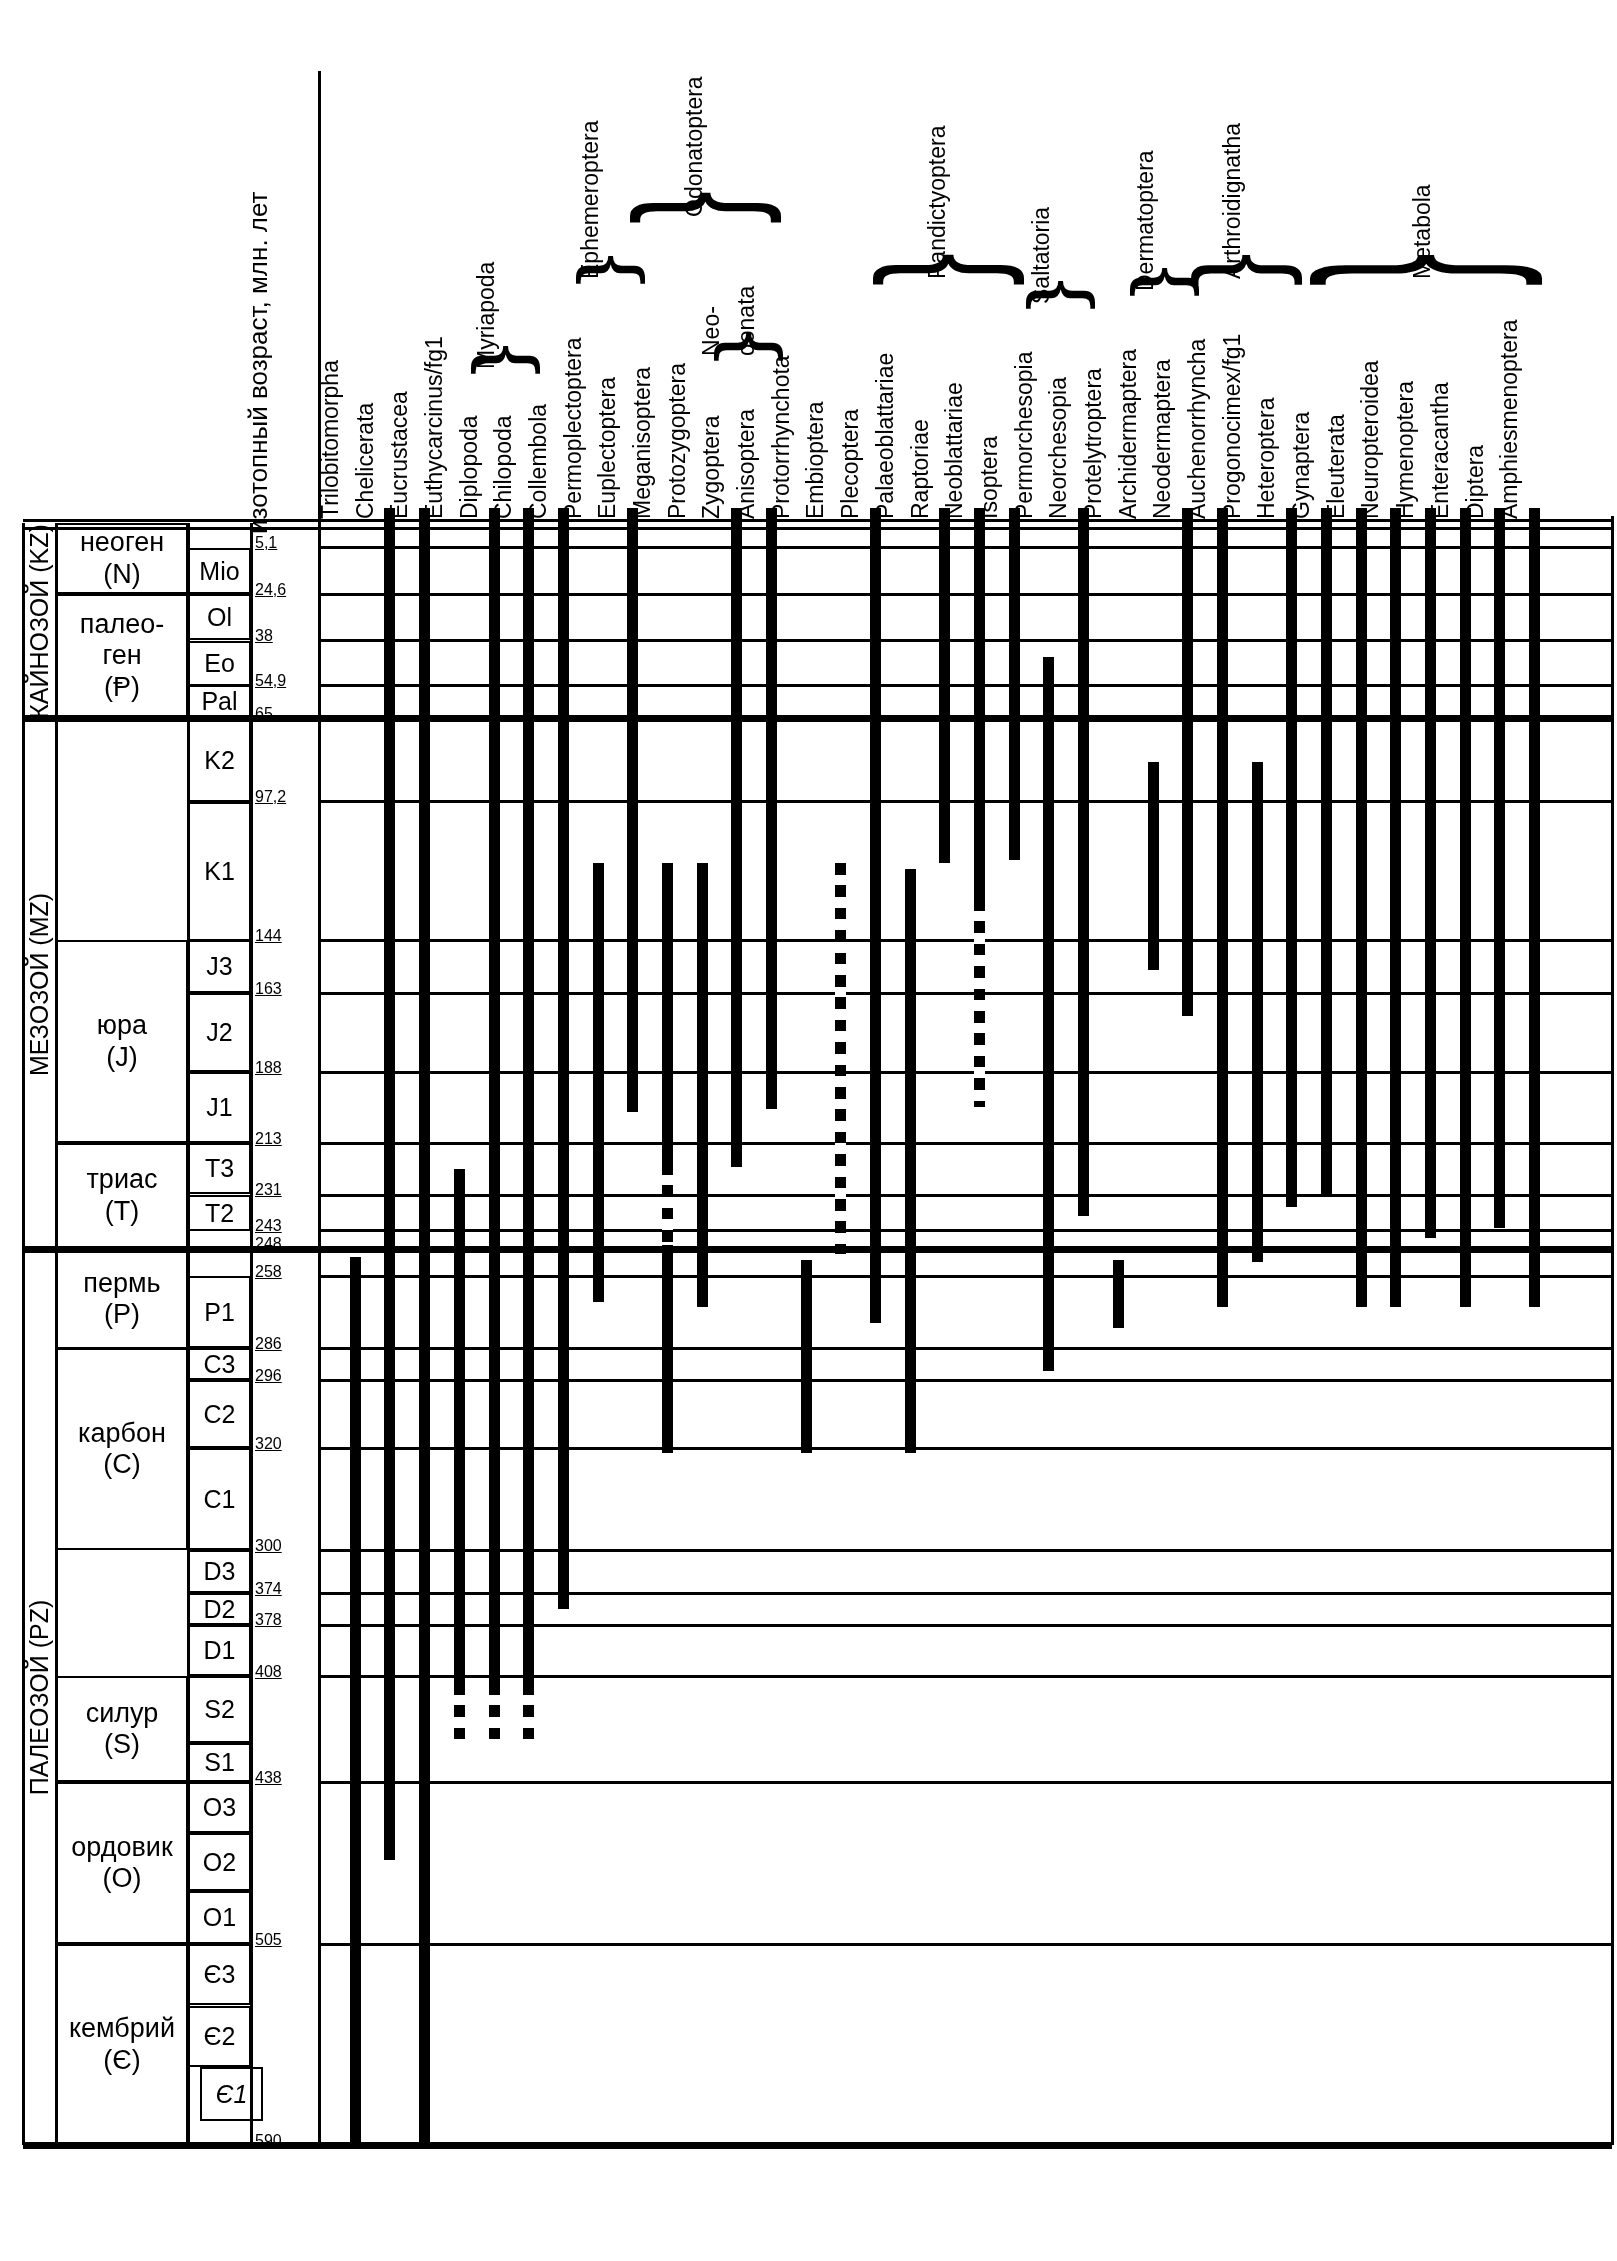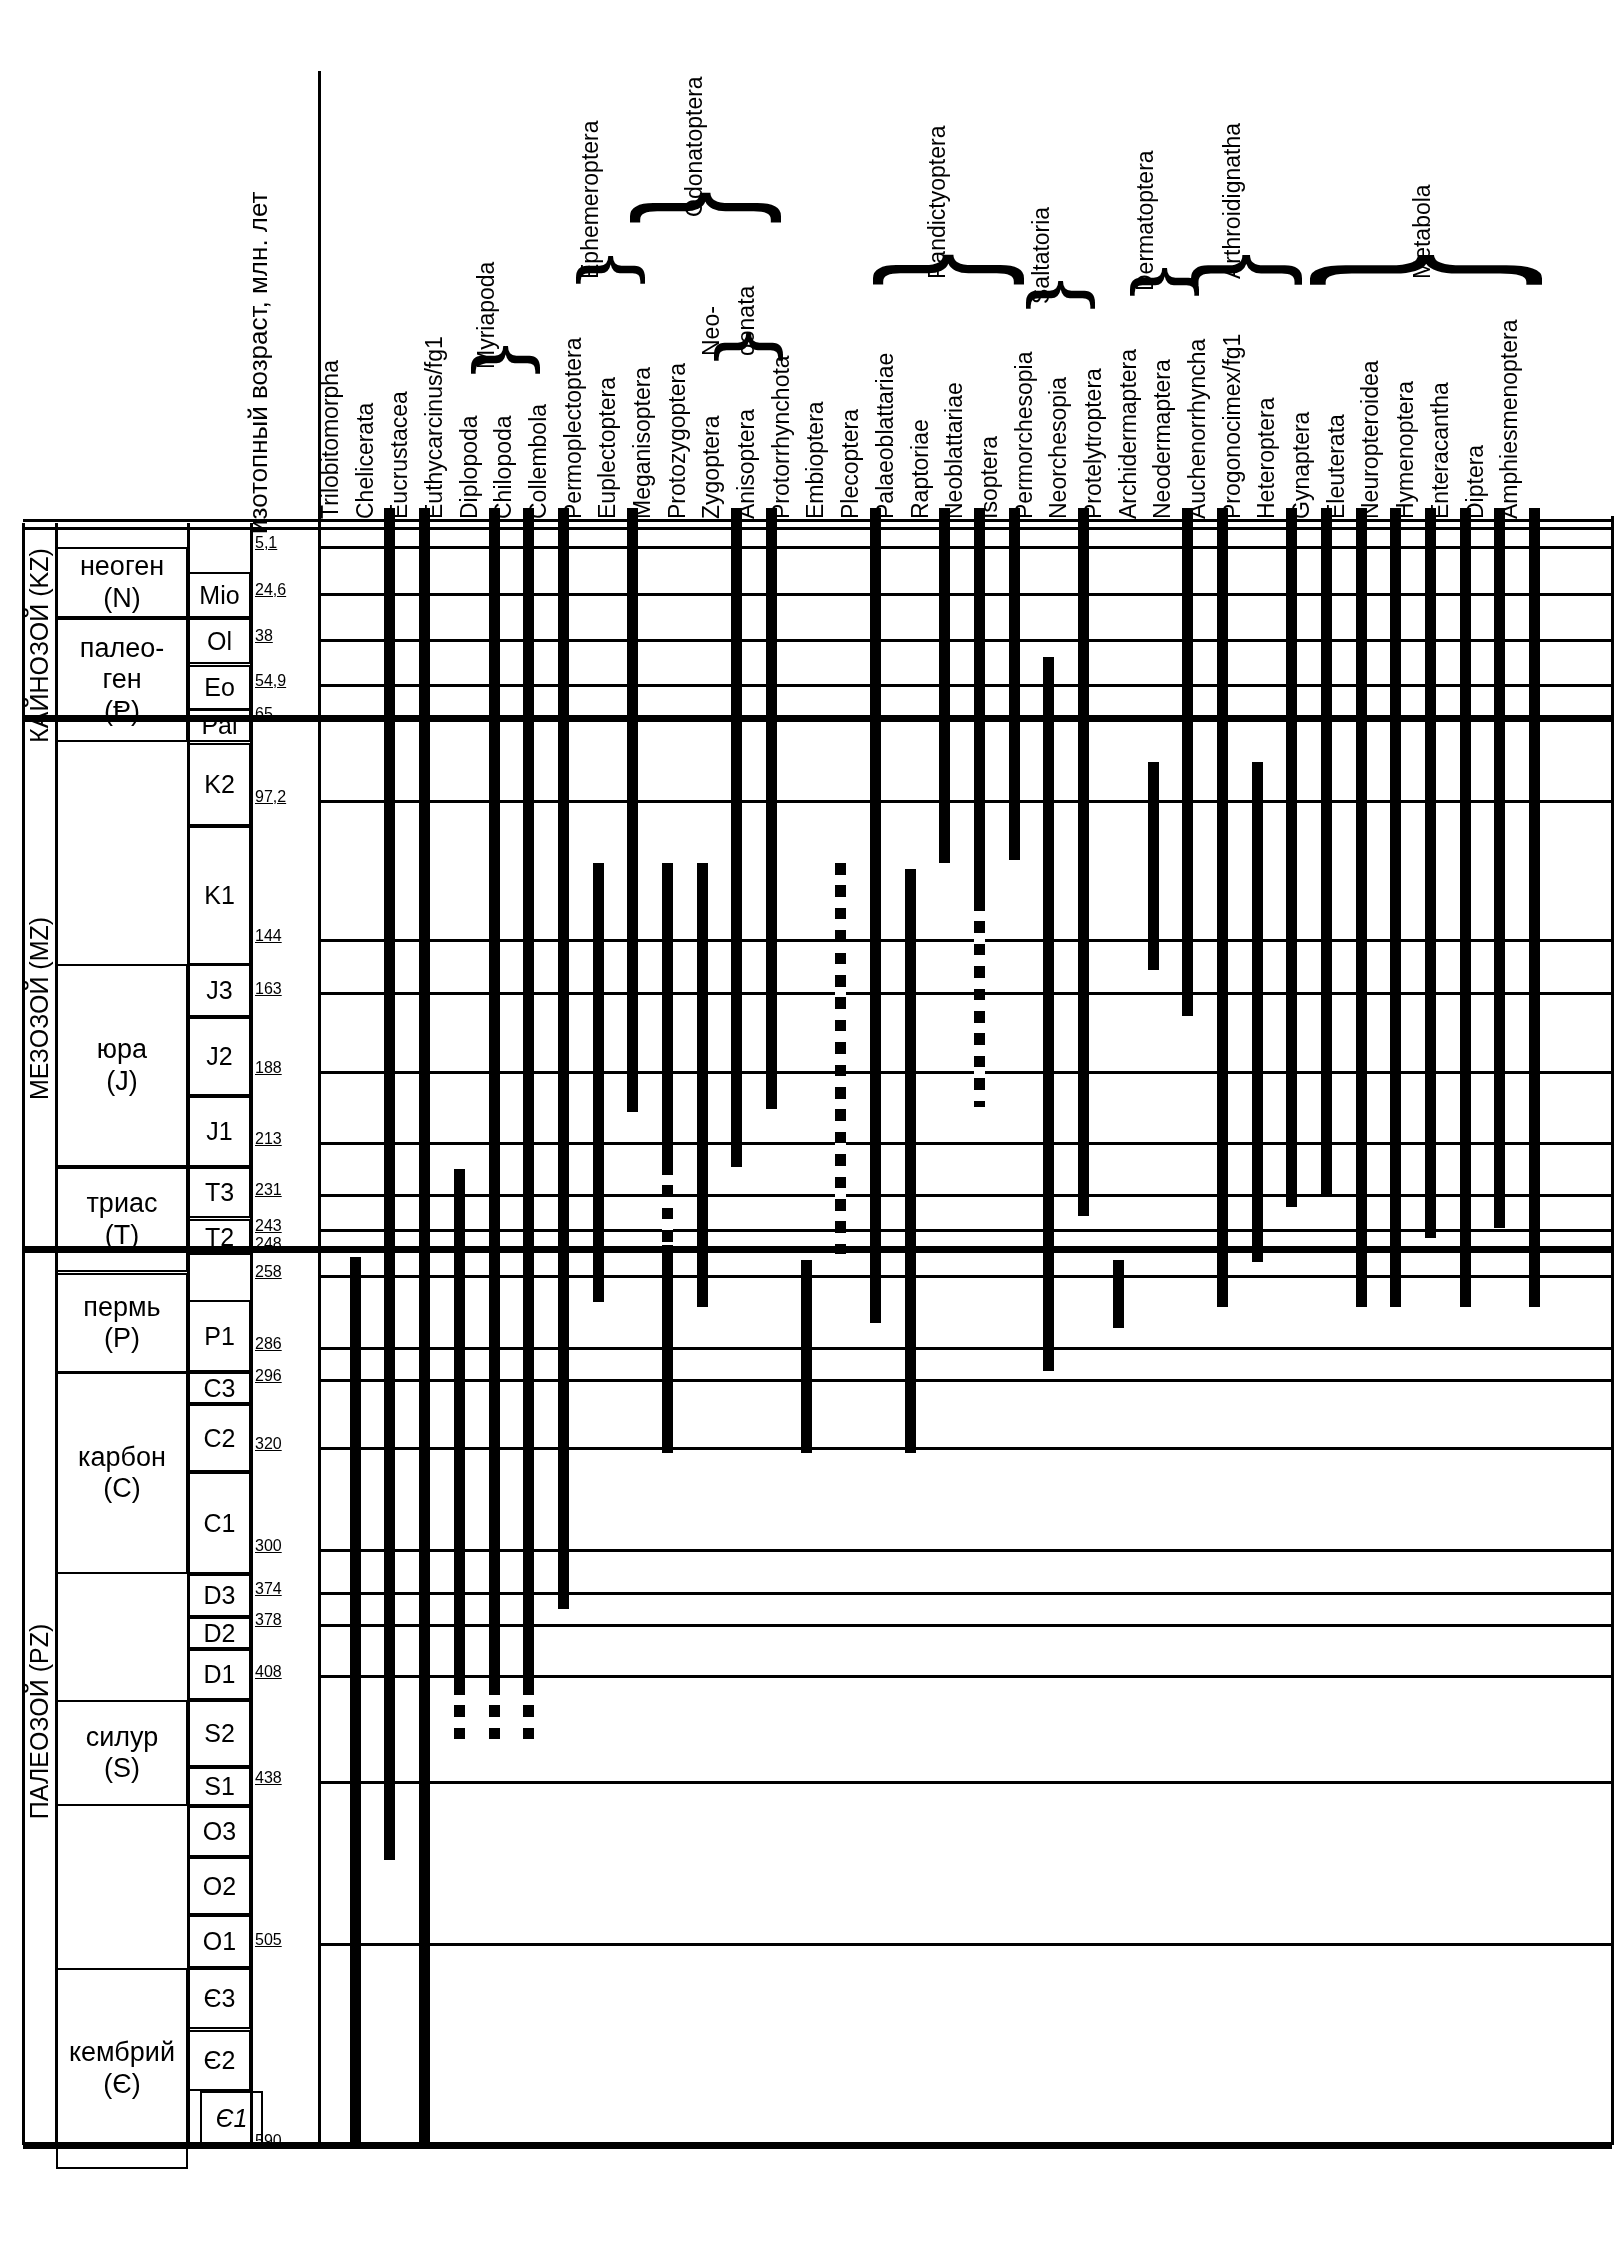--- a/index.html
+++ b/index.html
@@ -2,21 +2,21 @@
 <html style="font-size:13.3px"><head>
 <meta charset="utf-8">
 <style>
   html,body{margin:0;padding:0;background:#fff;}
   .stage{position:relative;width:1617px;height:2261px;background:#fff;overflow:hidden;
          font-family:"Liberation Sans","DejaVu Sans",sans-serif;color:#000;}
   .ln{position:absolute;background:#000;}
   .vtext{position:absolute;transform-origin:left bottom;transform:rotate(-90deg);
          white-space:nowrap;font-size:23px;line-height:1;}
   .box{position:absolute;border:2.5px solid #000;box-sizing:border-box;
-       display:flex;align-items:center;justify-content:center;margin-top:24px;}
+       display:flex;align-items:center;justify-content:center;}
   .box .rot{transform:rotate(-90deg);white-space:nowrap;}
   .percell{flex-direction:column;font-size:27px;line-height:1.15;text-align:center;}
   .epcell{font-size:25px;}
   .agelab{position:absolute;font-size:16px;line-height:1;text-decoration:underline;}
   .bar{position:absolute;}
   .bar.solid{background:#000;}
   .bar.dashed{background:repeating-linear-gradient(180deg,#000 0 11.6px,#fff 11.6px 22.4px);}
   .bracewrap{position:absolute;display:flex;align-items:center;justify-content:center;overflow:visible;}
   .bracewrap span{display:block;line-height:1;}
 </style>
@@ -87,20 +87,24 @@
       <div>пермь</div>
       <div>(P)</div>
     </div>
     <div class="box percell" style="left: 56px; top: 1348px; width: 132px; height: 202px;">
       <div>карбон</div>
       <div>(C)</div>
     </div>
     <div class="box percell" style="left: 56px; top: 1676px; width: 132px; height: 106px;">
       <div>силур</div>
       <div>(S)</div>
+    </div>
+    <div class="box percell" style="left: 56px; top: 1782px; width: 132px; height: 162px;">
+      <div>ордовик</div>
+      <div>(O)</div>
     </div>
     <div class="box percell" style="left: 56px; top: 1944px; width: 132px; height: 201px;">
       <div>кембрий</div>
       <div>(Є)</div>
     </div>
     <div class="box epcell" style="left: 188px; top: 548px; width: 63px; height: 46px;">
       <span>Mio</span>
     </div>
     <div class="box epcell" style="left: 188px; top: 594px; width: 63px; height: 46px;">
       <span>Ol</span>

